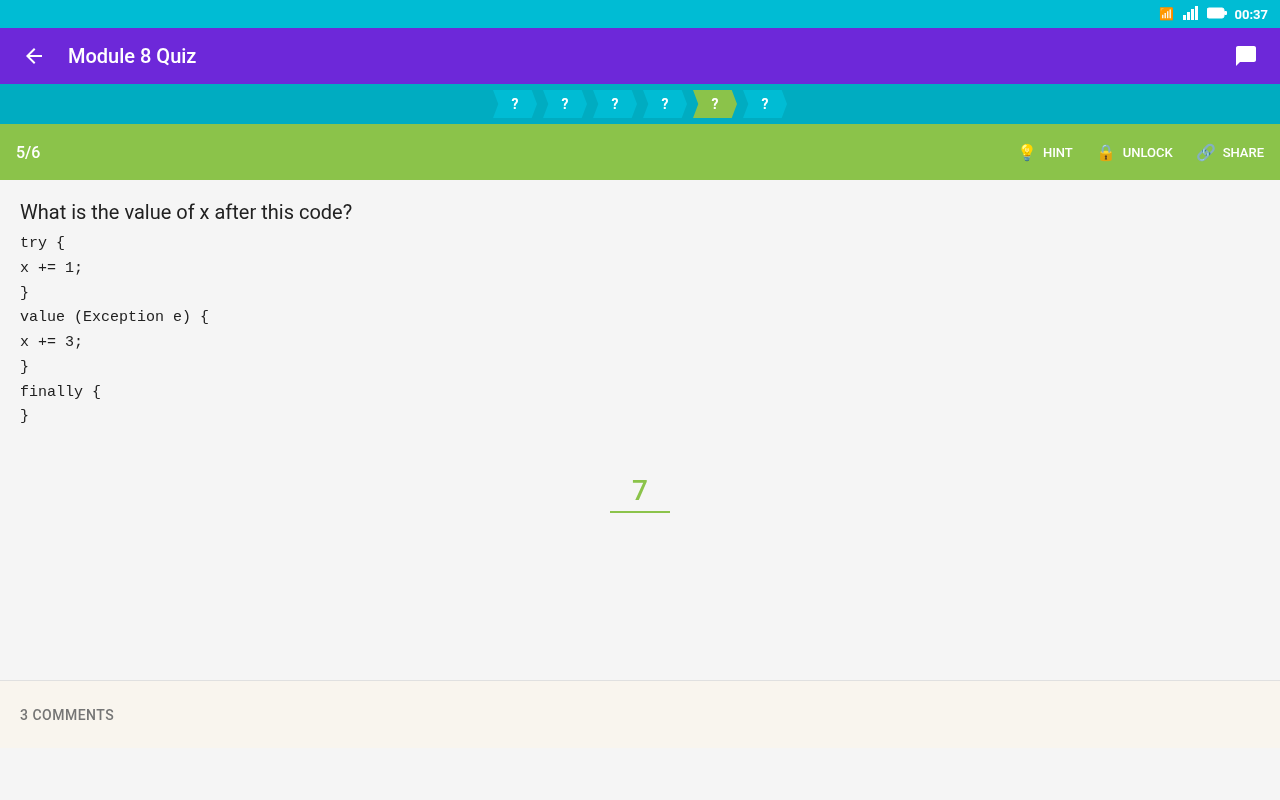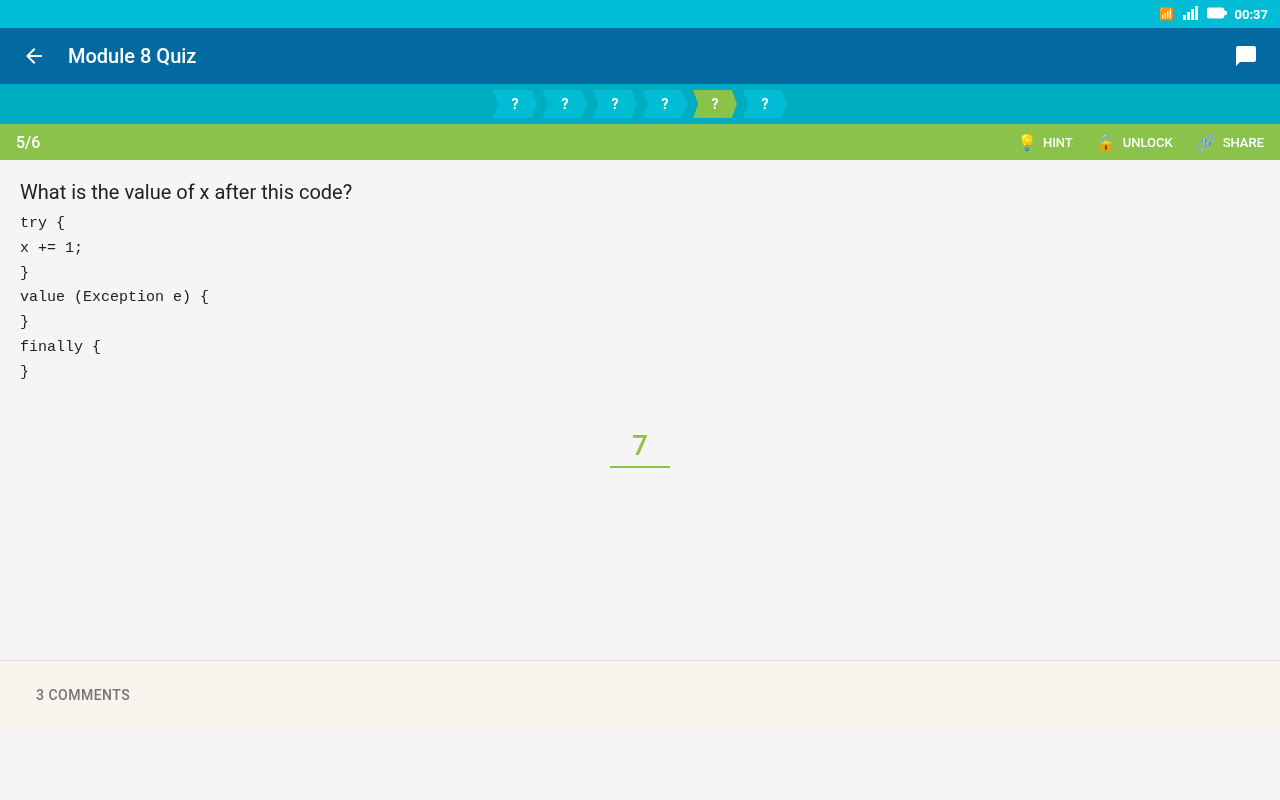--- a/index.html
+++ b/index.html
@@ -13,21 +13,21 @@
       align-items: center;
       justify-content: flex-end;
       padding: 0 12px;
       gap: 8px;
     }
     .status-icon { color: white; font-size: 12px; }
     .status-time { color: white; font-size: 13px; font-weight: 700; }
 
     
     #top-bar {
-      background: #0369a1;
+      background: #6d28d9;
       height: 56px;
       display: flex;
       align-items: center;
       padding: 0 16px;
       gap: 16px;
     }
     #back-btn {
       color: white;
       font-size: 22px;
       cursor: pointer;
@@ -69,21 +69,21 @@
       font-size: 14px;
       font-weight: bold;
     }
     .progress-item.active {
       background: #8BC34A;
     }
 
     
     #score-bar {
       background: #8BC34A;
-      height: 36px;
+      height: 56px;
       display: flex;
       align-items: center;
       padding: 0 16px;
     }
     #score-text {
       color: white;
       font-size: 16px;
       font-weight: 500;
       flex: 1;
     }
@@ -167,21 +167,21 @@
     #bottom-bar {
       position: absolute;
       bottom: 0;
       left: 0;
       right: 0;
       height: 68px;
       background: #f9f5ee;
       border-top: 1px solid #e0e0e0;
       display: flex;
       align-items: center;
-      padding: 0 36px;
+      padding: 0 20px;
     }
     #comments-btn {
       color: #757575;
       font-size: 14px;
       font-weight: 500;
       cursor: pointer;
       text-transform: uppercase;
       letter-spacing: 0.5px;
     }
     #continue-btn {
@@ -261,20 +261,21 @@
   </div>
 </div>
 
 <div id="main-content" style="position: relative; height: 568px;">
   <p id="question-text">What is the value of x after this code?</p>
   <div id="code-block">
       <p style="font-family: &quot;Courier New&quot;, monospace; font-size: 15px; line-height: 1.65; color: rgb(33, 33, 33);">try {</p>
       <p style="font-family: &quot;Courier New&quot;, monospace; font-size: 15px; line-height: 1.65; color: rgb(33, 33, 33);">  x += 1;</p>
       <p style="font-family: &quot;Courier New&quot;, monospace; font-size: 15px; line-height: 1.65; color: rgb(33, 33, 33);">}</p>
       <p style="font-family: &quot;Courier New&quot;, monospace; font-size: 15px; line-height: 1.65; color: rgb(33, 33, 33);">value (Exception e) {</p>
+      <p style="font-family: &quot;Courier New&quot;, monospace; font-size: 15px; line-height: 1.65; color: rgb(33, 33, 33);">  x += 3;</p>
       <p style="font-family: &quot;Courier New&quot;, monospace; font-size: 15px; line-height: 1.65; color: rgb(33, 33, 33);">  }</p>
       <p style="font-family: &quot;Courier New&quot;, monospace; font-size: 15px; line-height: 1.65; color: rgb(33, 33, 33);">finally {</p>
       <p style="font-family: &quot;Courier New&quot;, monospace; font-size: 15px; line-height: 1.65; color: rgb(33, 33, 33);">}</p>
     </div>
 
   <div id="answer-area">
     <div id="answer-value">7</div>
   </div>
 
   <div id="correct-banner">

